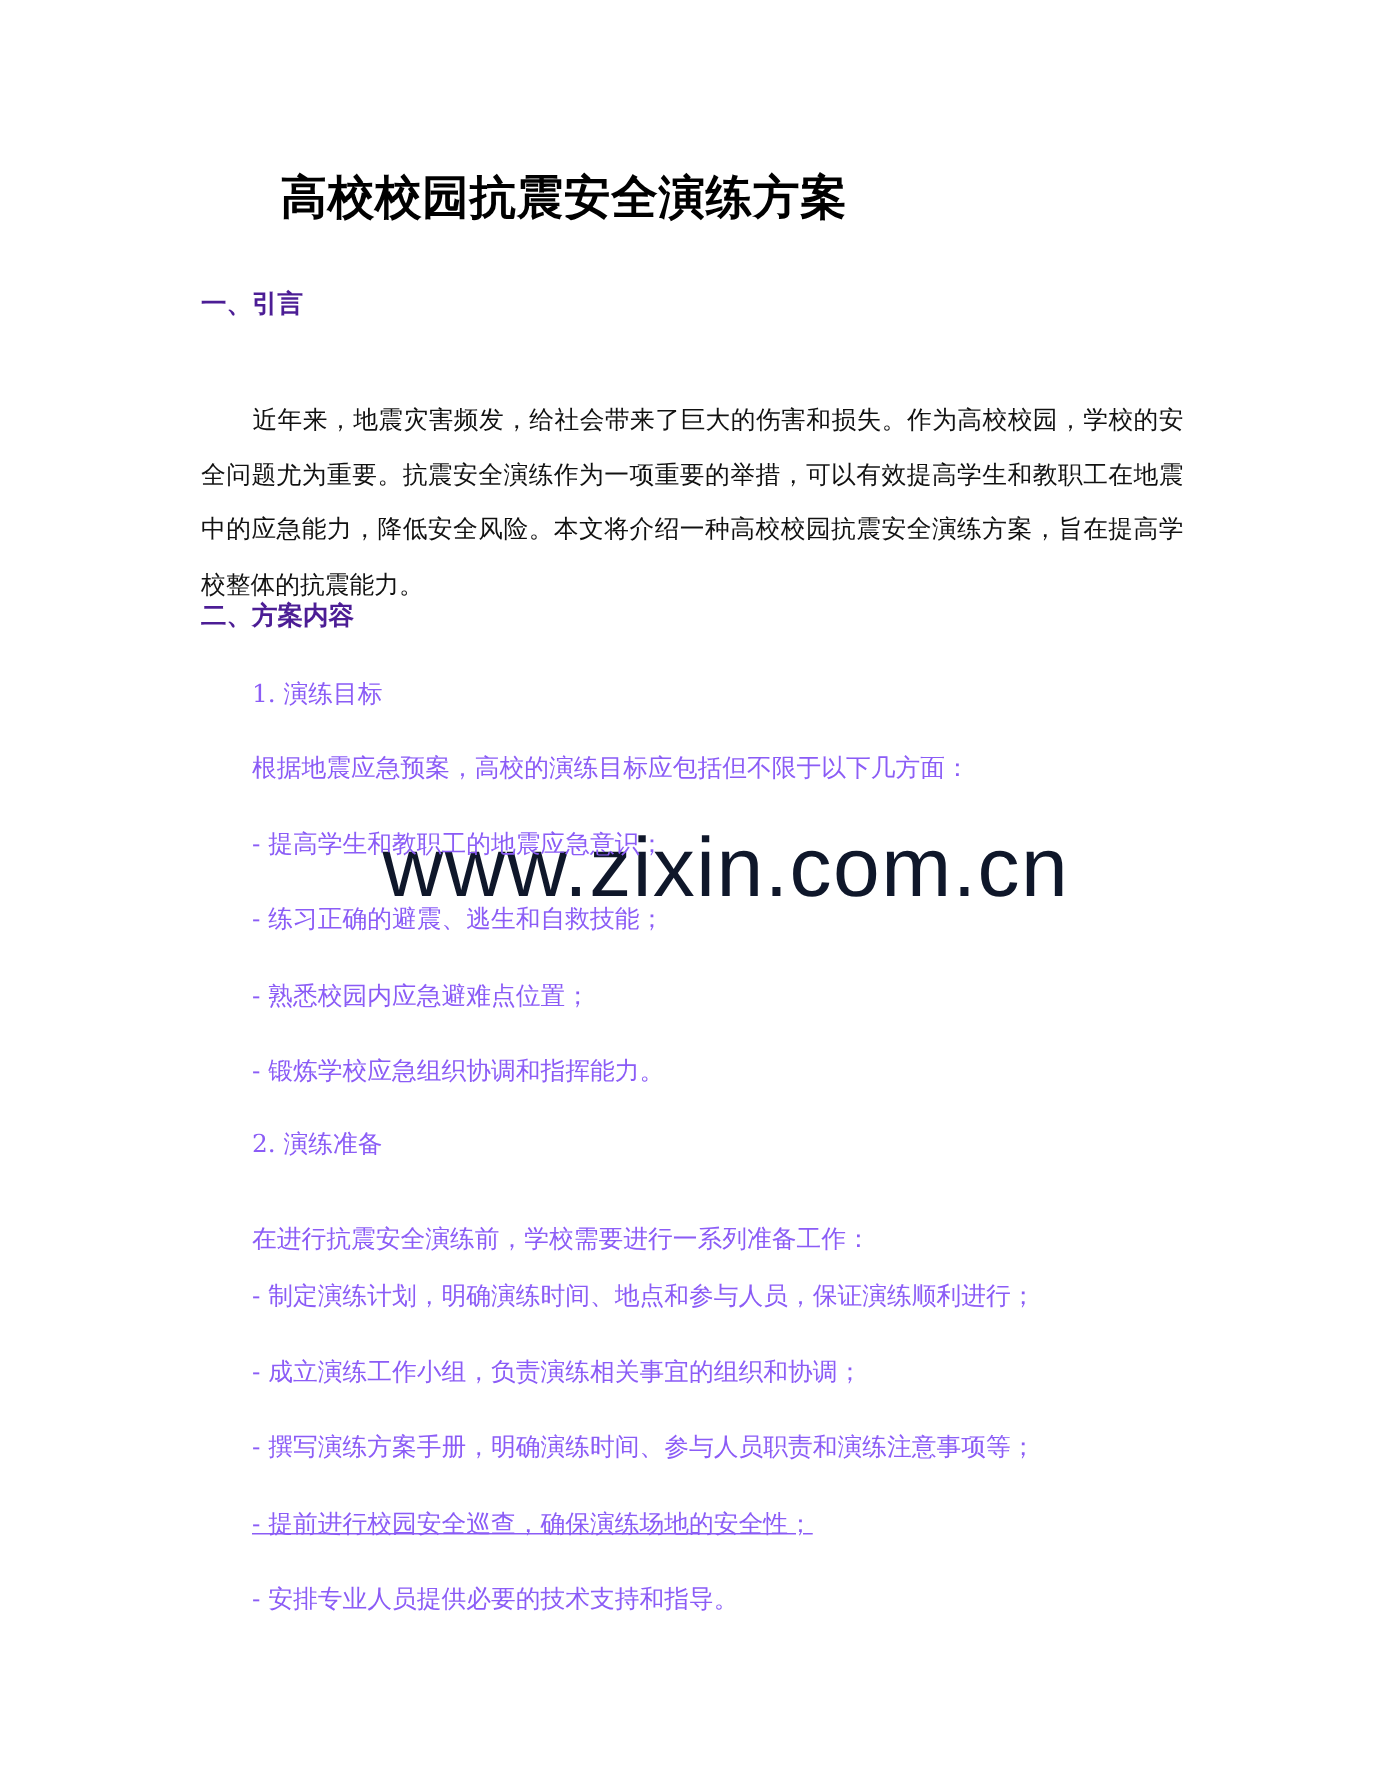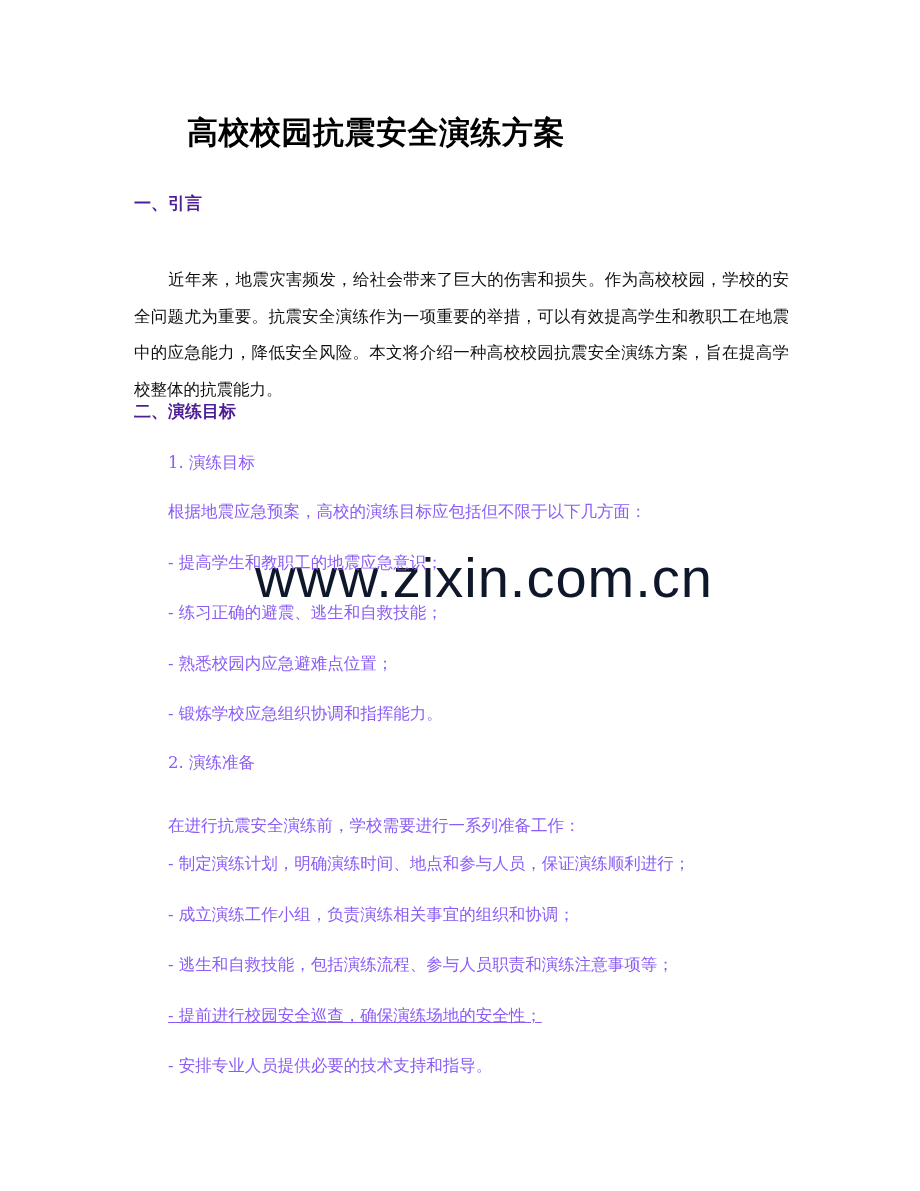--- a/index.html
+++ b/index.html
@@ -88,31 +88,31 @@
   <div class="watermark">www.zixin.com.cn</div>
 
   <div class="content">
 
     <div class="title">高校校园抗震安全演练方案</div>
 
     <div class="h1" style="top:191px;">一、引言</div>
 
     <div class="para" style="top:235px;margin-top:27px;"><span class="indent"></span><span>近年来，地震灾害频发，给社会带来了巨大的伤害和损失。作为高校校园，学校的安全问题尤为重要。抗震安全演练作为一项重要的举措，可以有效提高学生和教职工在地震中的应急能力，降低安全风险。本文将介绍一种高校校园抗震安全演练方案，旨在提高学校整体的抗震能力。</span></div>
 
-    <div class="h1" style="top:399px;">二、演练目标</div>
+    <div class="h1" style="top:399px;">二、方案内容</div>
 
     <div class="line" style="top:451px;">1. 演练目标</div>
     <div class="line" style="top:500px;">根据地震应急预案，高校的演练目标应包括但不限于以下几方面：</div>
     <div class="line" style="top:551px;">- 提高学生和教职工的地震应急意识；</div>
     <div class="line" style="top:601px;">- 练习正确的避震、逃生和自救技能；</div>
     <div class="line" style="top:652px;">- 熟悉校园内应急避难点位置；</div>
     <div class="line" style="top:702px;">- 锻炼学校应急组织协调和指挥能力。</div>
 
     <div class="line" style="top:751px;">2. 演练准备</div>
     <div class="line" style="top:814px;">在进行抗震安全演练前，学校需要进行一系列准备工作：</div>
     <div class="line" style="top:852px;">- 制定演练计划，明确演练时间、地点和参与人员，保证演练顺利进行；</div>
     <div class="line" style="top:903px;">- 成立演练工作小组，负责演练相关事宜的组织和协调；</div>
-    <div class="line" style="top:953px;">- 逃生和自救技能，包括演练流程、参与人员职责和演练注意事项等；</div>
+    <div class="line" style="top:953px;">- 撰写演练方案手册，明确演练时间、参与人员职责和演练注意事项等；</div>
     <div class="line" style="top:1004px;text-decoration:underline;">- 提前进行校园安全巡查，确保演练场地的安全性；</div>
     <div class="line" style="top:1054px;">- 安排专业人员提供必要的技术支持和指导。</div>
 
   </div>
 </div>
 
 </body></html>

